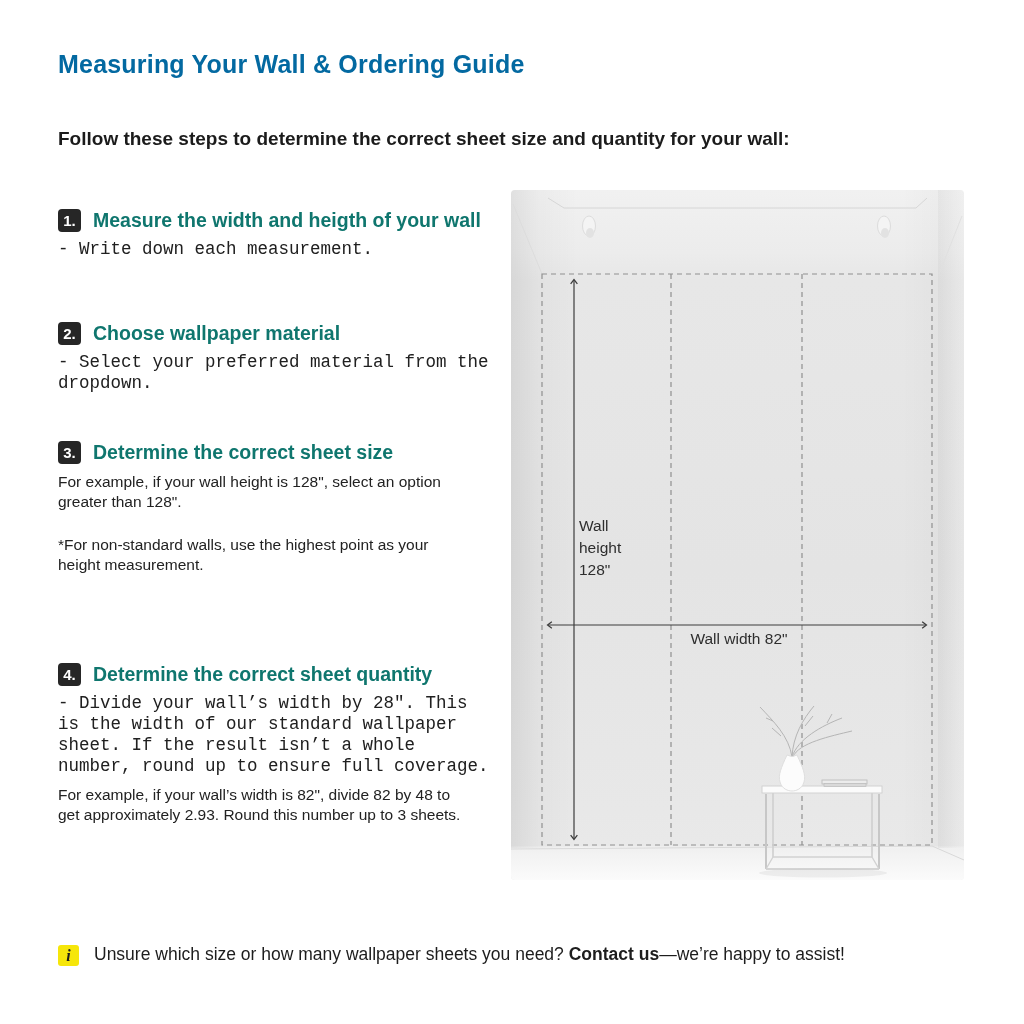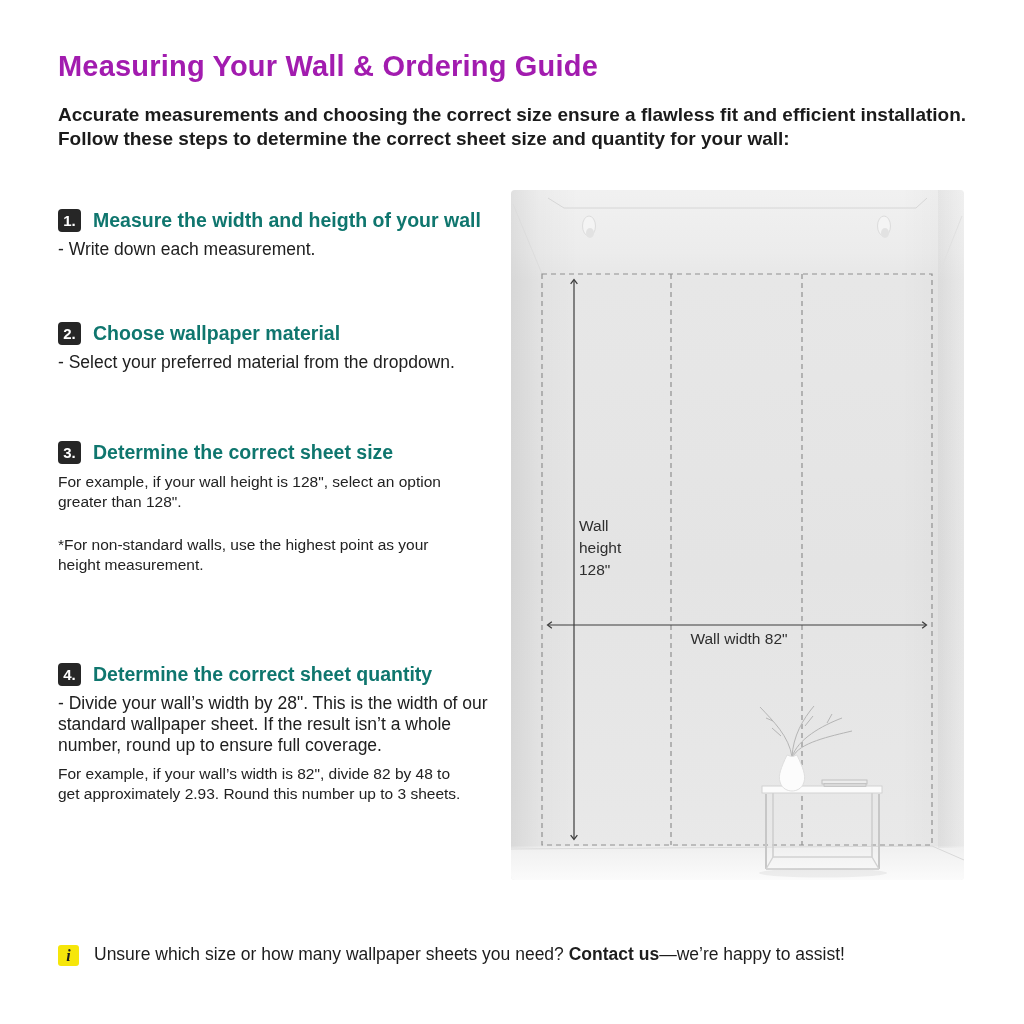--- a/index.html
+++ b/index.html
@@ -3,35 +3,35 @@
 <meta charset="utf-8">
 <style>
   html,body{margin:0;padding:0;}
   body{
     width:1024px;height:1024px;position:relative;background:#ffffff;
     font-family:"Liberation Sans",sans-serif;color:#1a1a1a;
     -webkit-font-smoothing:antialiased;
   }
   .page-title{
     position:absolute;left:58px;top:50px;margin:0;
-    font-size:29px;font-weight:700;color:#a21caf;letter-spacing:.2px;
+    font-size:25px;font-weight:700;color:#0369a1;letter-spacing:.2px;
   }
   .intro{
     position:absolute;left:58px;top:103px;margin:0;width:935px;
     font-size:19px;font-weight:700;line-height:24px;color:#1b1b1b;
   }
   .step{position:absolute;left:58px;width:470px;}
   .step-1{top:209px}.step-2{top:322px}.step-3{top:441px}.step-4{top:663px}
   .step-head{display:flex;align-items:center;gap:12px;}
   .num-badge{
     flex:0 0 auto;width:23px;height:23px;border-radius:4px;background:#262626;
     color:#ffffff;font-size:15px;font-weight:700;display:flex;align-items:center;justify-content:center;
   }
   .step-title{font-size:19.5px;font-weight:700;color:#0f766e;}
-  .step-body{margin:7px 0 0;font-size:17.5px;line-height:21px;color:#202020;}
+  .step-body{margin:7px 0 0;font-size:17.5px;line-height:21px;color:#202020;font-family:Liberation Mono, monospace;}
   .step-3 .step-body{max-width:400px;}
   .step-4 .step-body{max-width:432px;}
   .step-ex{margin:8px 0 0;font-size:15.5px;line-height:20px;color:#222222;max-width:412px;}
   .step-note{margin:23px 0 12px;font-size:15.5px;line-height:20px;color:#222222;max-width:412px;}
 
   
   .wall-image{
     position:absolute;left:511px;top:190px;width:453px;height:690px;
     border-radius:4px;overflow:hidden;
     background:
@@ -67,21 +67,21 @@
   }
   .footer-text .contact{font-weight:700;cursor:pointer;}
 </style>
 </head>
 <body>
 
 <div>
 
   <h1 class="page-title">Measuring Your Wall &amp; Ordering Guide</h1>
 
-  <p class="intro"><span>Accurate measurements and choosing the correct size ensure a flawless fit and efficient installation.</span><br><span>Follow these steps to determine the correct sheet size and quantity for your wall:</span></p>
+  <p class="intro"><br><span>Follow these steps to determine the correct sheet size and quantity for your wall:</span></p>
 
   <div class="step step-1">
     <div class="step-head">
       <span class="num-badge">1.</span>
       <span class="step-title">Measure the width and heigth of your wall</span>
     </div>
     <p class="step-body">- Write down each measurement.</p>
   </div>
 
   <div class="step step-2">

